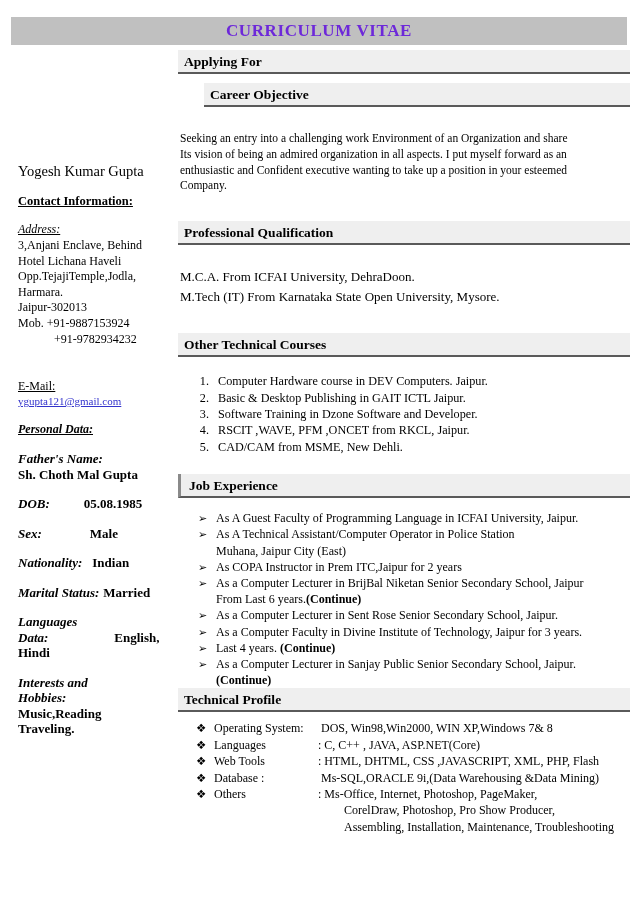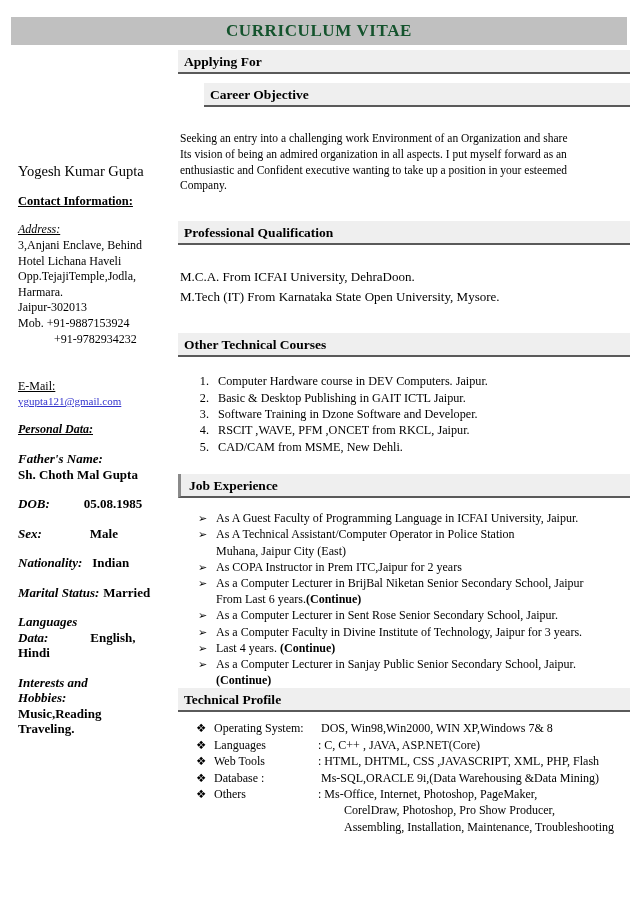--- a/index.html
+++ b/index.html
@@ -26,21 +26,21 @@
     height: 28px;
     background: #c0c0c0;
     display: flex;
     align-items: center;
     justify-content: center;
   }
   .title-bar .title-text {
     font-size: 17px;
     font-weight: bold;
     letter-spacing: 0.6px;
-    color: #14532d;
+    color: #6d28d9;
   }
 
   
   .columns {
     position: absolute;
     left: 0;
     top: 50px;
     width: 638px;
   }
   .col-left {
@@ -111,21 +111,21 @@
     font-style: italic;
   }
   .field .v {
     font-weight: bold;
   }
   .row-inline { white-space: nowrap; }
   .gap-dob .v { display: inline-block; margin-left: 34px; }
   .gap-sex .v { display: inline-block; margin-left: 48px; }
   .gap-nat .v { display: inline-block; margin-left: 10px; }
   .gap-mar .v { display: inline-block; margin-left: 4px; }
-  .gap-lang .v { display: inline-block; margin-left: 42px; }
+  .gap-lang .v { display: inline-block; margin-left: 66px; }
 
   
   .sec-head {
     background: #efefef;
     border-bottom: 2px solid #5a5a5a;
     font-size: 13.5px;
     font-weight: bold;
     padding: 3px 0 2px 6px;
     line-height: 17px;
   }

